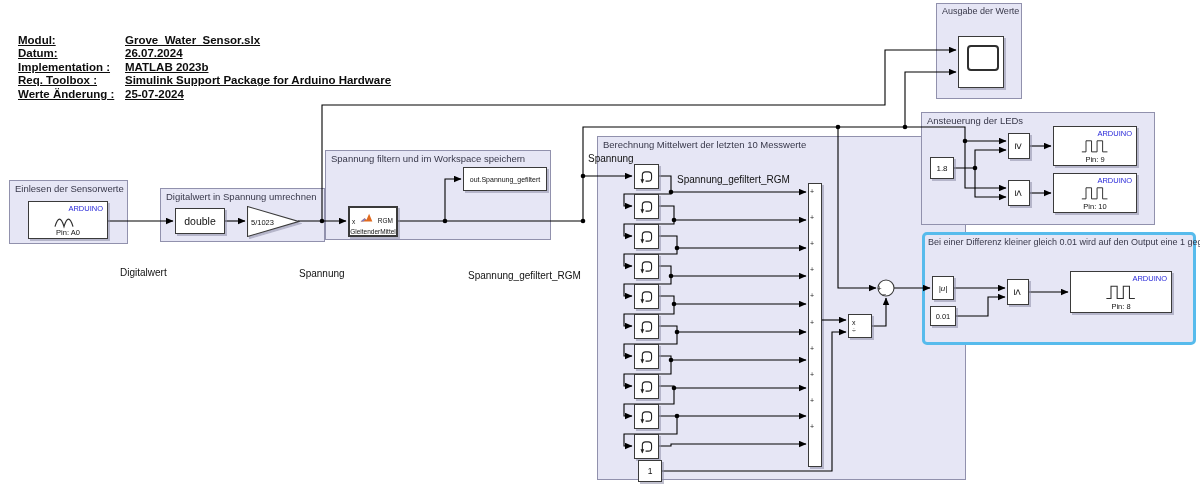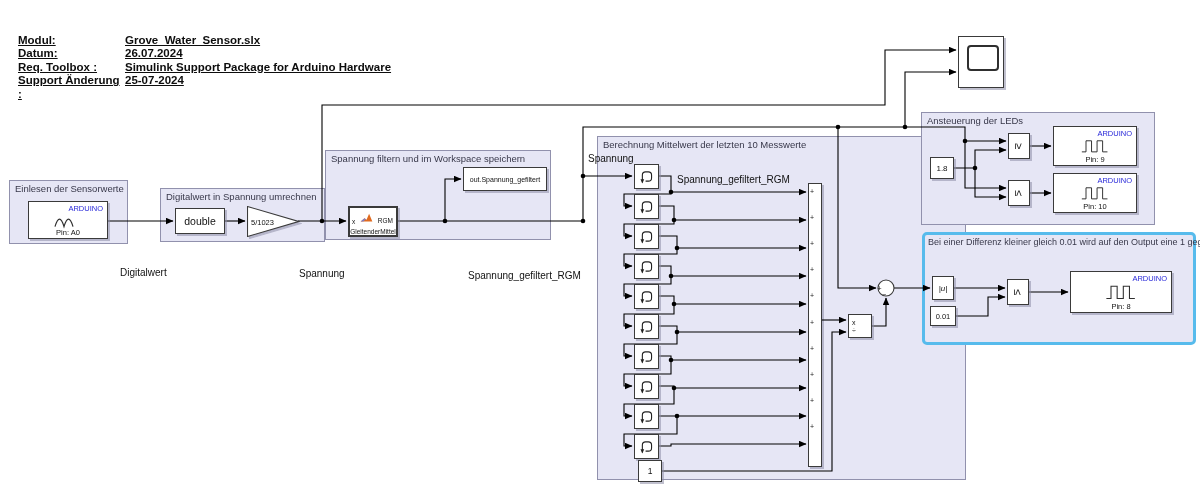--- a/index.html
+++ b/index.html
@@ -60,40 +60,47 @@
   <div id="model-info">
     <div class="info-row">
         <span class="info-label">Modul:</span>
         <span class="info-value">Grove_Water_Sensor.slx</span>
       </div>
     <div class="info-row">
         <span class="info-label">Datum:</span>
         <span class="info-value">26.07.2024</span>
       </div>
     <div class="info-row">
+        <span class="info-label">Implementation :</span>
+        <span class="info-value">MATLAB 2023b</span>
+      </div>
+    <div class="info-row">
         <span class="info-label">Req. Toolbox :</span>
         <span class="info-value">Simulink Support Package for Arduino Hardware</span>
       </div>
     <div class="info-row">
-        <span class="info-label">Support Änderung :</span>
+        <span class="info-label">Werte Änderung :</span>
         <span class="info-value">25-07-2024</span>
       </div>
   </div>
 
   <div class="box" style="left:9px;top:180px;width:119px;height:64px;">
     <span class="box-title">Einlesen der Sensorwerte</span>
   </div>
   <div class="box" style="left:160px;top:188px;width:165px;height:54px;">
     <span class="box-title">Digitalwert in Spannung umrechnen</span>
   </div>
   <div class="box" style="left:325px;top:150px;width:226px;height:90px;">
     <span class="box-title">Spannung filtern und im Workspace speichern</span>
   </div>
   <div class="box" style="left:597px;top:136px;width:369px;height:344px;">
     <span class="box-title">Berechnung Mittelwert der letzten 10 Messwerte</span>
+  </div>
+  <div class="box" style="left:936px;top:3px;width:86px;height:96px;">
+    <span class="box-title" style="font-size:9px;">Ausgabe der Werte</span>
   </div>
   <div class="box" style="left:921px;top:112px;width:234px;height:113px;">
     <span class="box-title">Ansteuerung der LEDs</span>
   </div>
   <div class="box" style="left:922px;top:232px;width:274px;height:113px;border:3px solid #57bbec;border-radius:5px;">
     <span class="box-title" style="font-size:9px;left:3px;">Bei einer Differenz kleiner gleich 0.01 wird auf den Output eine 1 gegeben</span>
   </div>
 
   <svg class="wires abovebox" width="1200" height="503">
     <defs>

